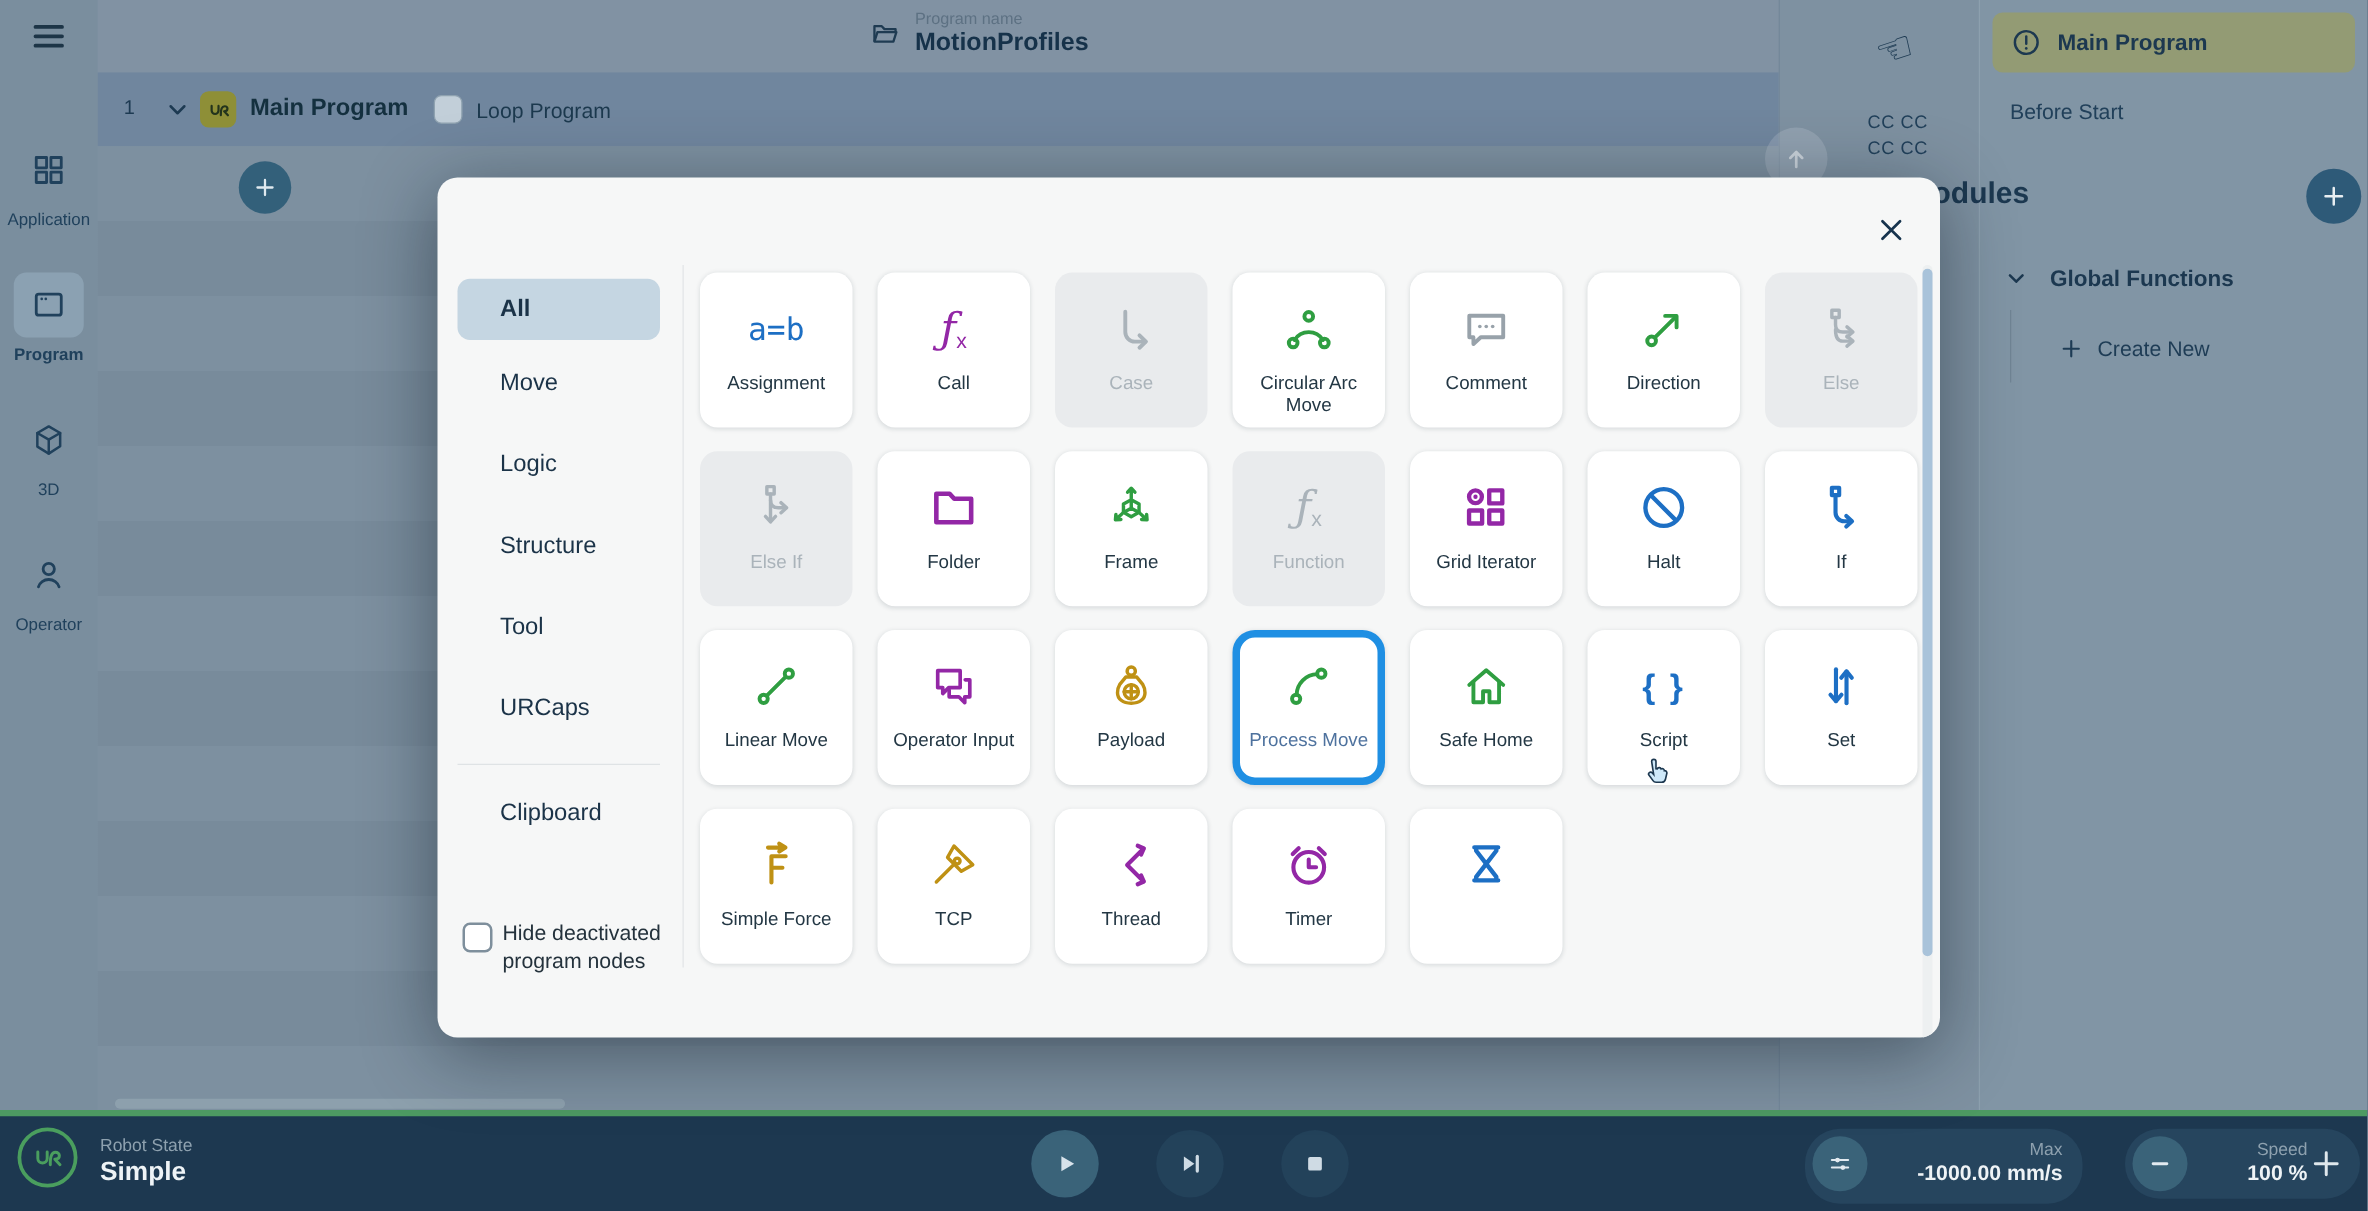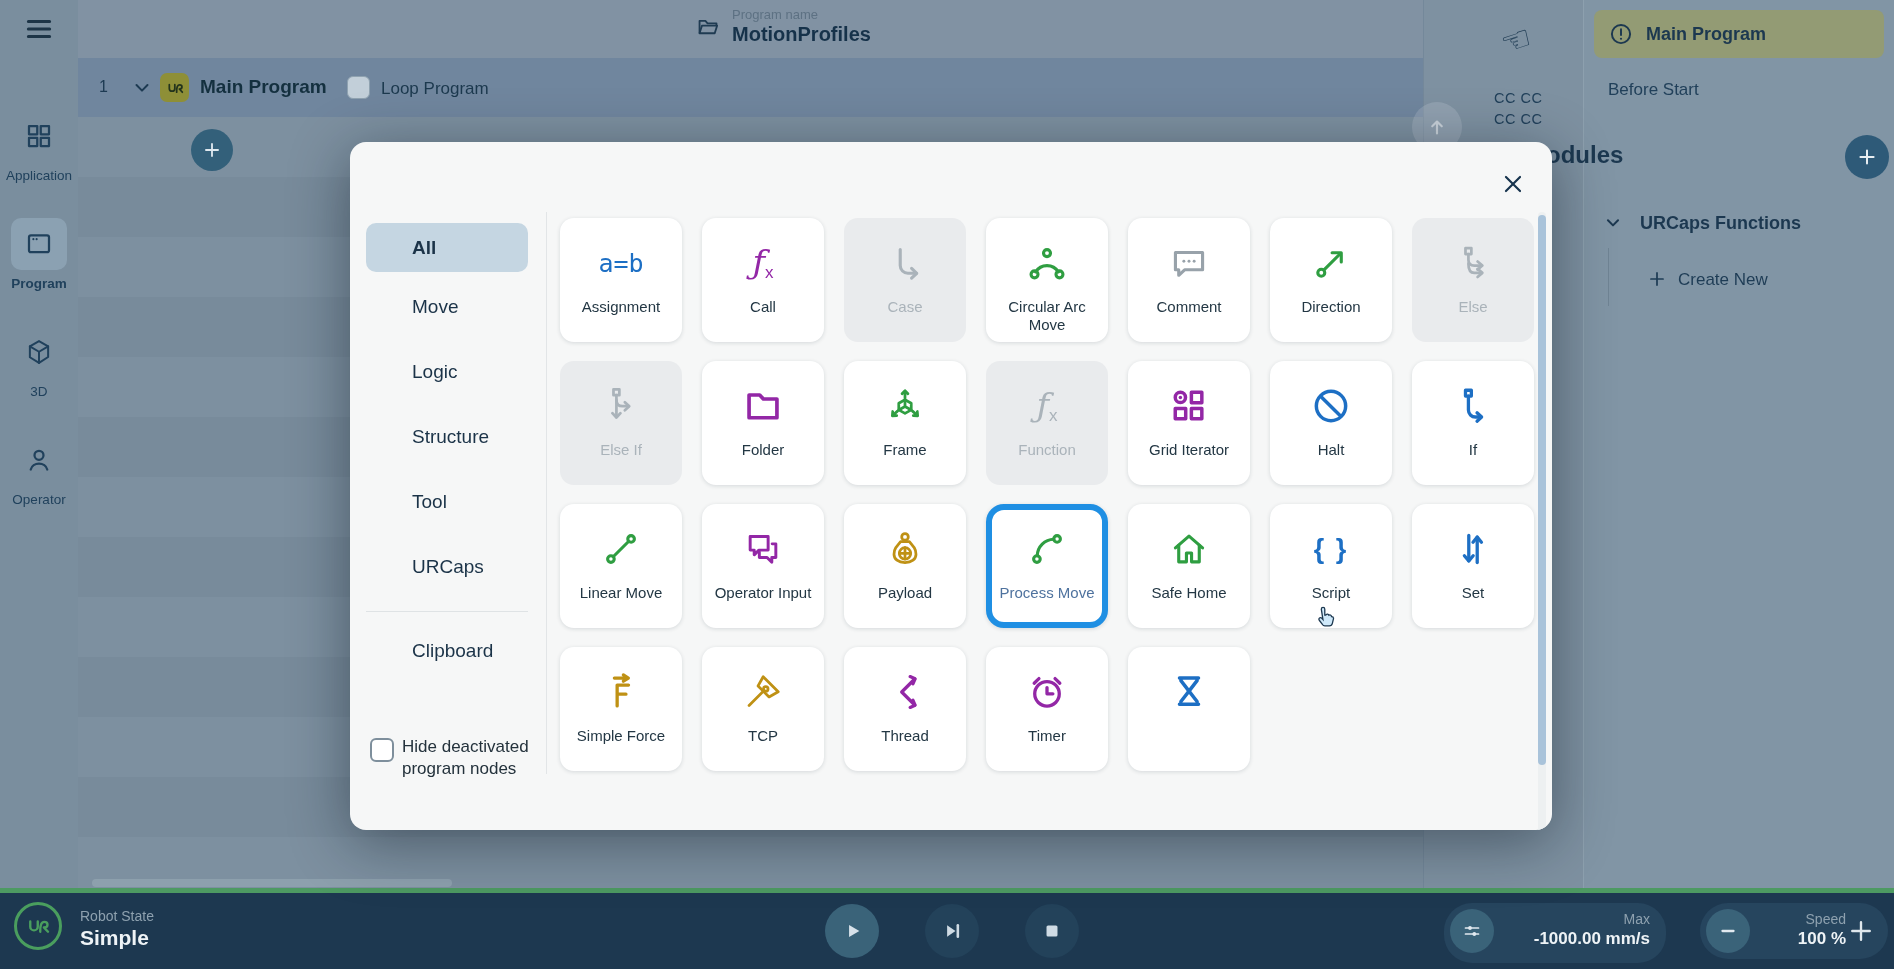--- a/index.html
+++ b/index.html
@@ -97,21 +97,21 @@
   
   #dialog{left:350px;top:142px;width:1202px;height:688px;background:#f6f7f7;border-radius:16px;
           box-shadow:0 12px 60px rgba(8,20,30,.45);overflow:hidden;z-index:10;}
   #dlg-close{left:1146px;top:25px;width:34px;height:34px;color:#17344e;cursor:pointer;display:flex;align-items:center;justify-content:center;}
   #dlg-close svg{width:26px;height:26px;}
   #dlg-divider{left:196px;top:70px;width:1px;height:562px;background:#e2e5e7;}
   #dlg-scroll-track{left:1188px;top:70px;width:8px;height:620px;border-radius:4px;background:#edf0f1;}
   #dlg-scroll-thumb{left:0;top:3px;width:8px;height:550px;border-radius:4px;background:#a9c3da;cursor:grab;}
 
   #cat-list{left:16px;top:81px;width:162px;display:flex;flex-direction:column;}
-  .cat-item{height:24px;line-height:24px;padding-left:46px;margin-bottom:41px;font-size:19px;color:#1b3348;cursor:pointer;}
+  .cat-item{height:24px;line-height:24px;padding-left:34px;margin-bottom:41px;font-size:19px;color:#1b3348;cursor:pointer;}
   .cat-item.active{height:49px;line-height:49px;margin-bottom:23px;background:#c5d6e2;border-radius:10px;font-weight:700;}
   .cat-item:last-child{margin-top:-9px;padding-top:27px;border-top:1px solid #dfe3e5;height:51px;}
 
   #hide-checkbox{left:20px;top:596px;width:24px;height:24px;border-radius:6px;border:2px solid #7e8f9c;background:#fff;cursor:pointer;}
   #hide-label{left:52px;top:594px;width:190px;font-size:17px;line-height:22px;color:#24323c;}
 
   #node-grid{left:210px;top:76px;width:974px;display:grid;grid-template-columns:repeat(7,122px);
              grid-auto-rows:124px;column-gap:20px;row-gap:19px;}
   .tile{background:#fff;border-radius:14px;box-shadow:0 1px 4px rgba(16,35,48,.14);
         display:flex;flex-direction:column;align-items:center;padding-top:22px;cursor:pointer;}
@@ -251,21 +251,21 @@
   <div class="abs" id="rp-add-btn">
     <svg viewBox="0 0 24 24" fill="none" stroke="currentColor" stroke-width="2" stroke-linecap="round">
         <path d="M12 5.4 V18.6 M5.4 12 H18.6"></path>
       </svg>
   </div>
   <div class="abs" id="rp-gf-chevron">
     <svg viewBox="0 0 24 24" fill="none" stroke="currentColor" stroke-width="2.2" stroke-linecap="round" stroke-linejoin="round">
         <path d="M6.5 9 12 14.6 17.5 9"></path>
       </svg>
   </div>
-  <div class="abs" id="rp-gf-label">URCaps Functions</div>
+  <div class="abs" id="rp-gf-label">Global Functions</div>
   <div class="abs" id="rp-vline"></div>
   <div class="abs" id="rp-create-plus">
     <svg viewBox="0 0 24 24" fill="none" stroke="currentColor" stroke-width="1.9" stroke-linecap="round">
         <path d="M12 5.4 V18.6 M5.4 12 H18.6"></path>
       </svg>
   </div>
   <div class="abs" id="rp-create-label">Create New</div>
 
   <div class="abs" id="bottom-bar"></div>
   <div class="abs" id="ur-logo">

